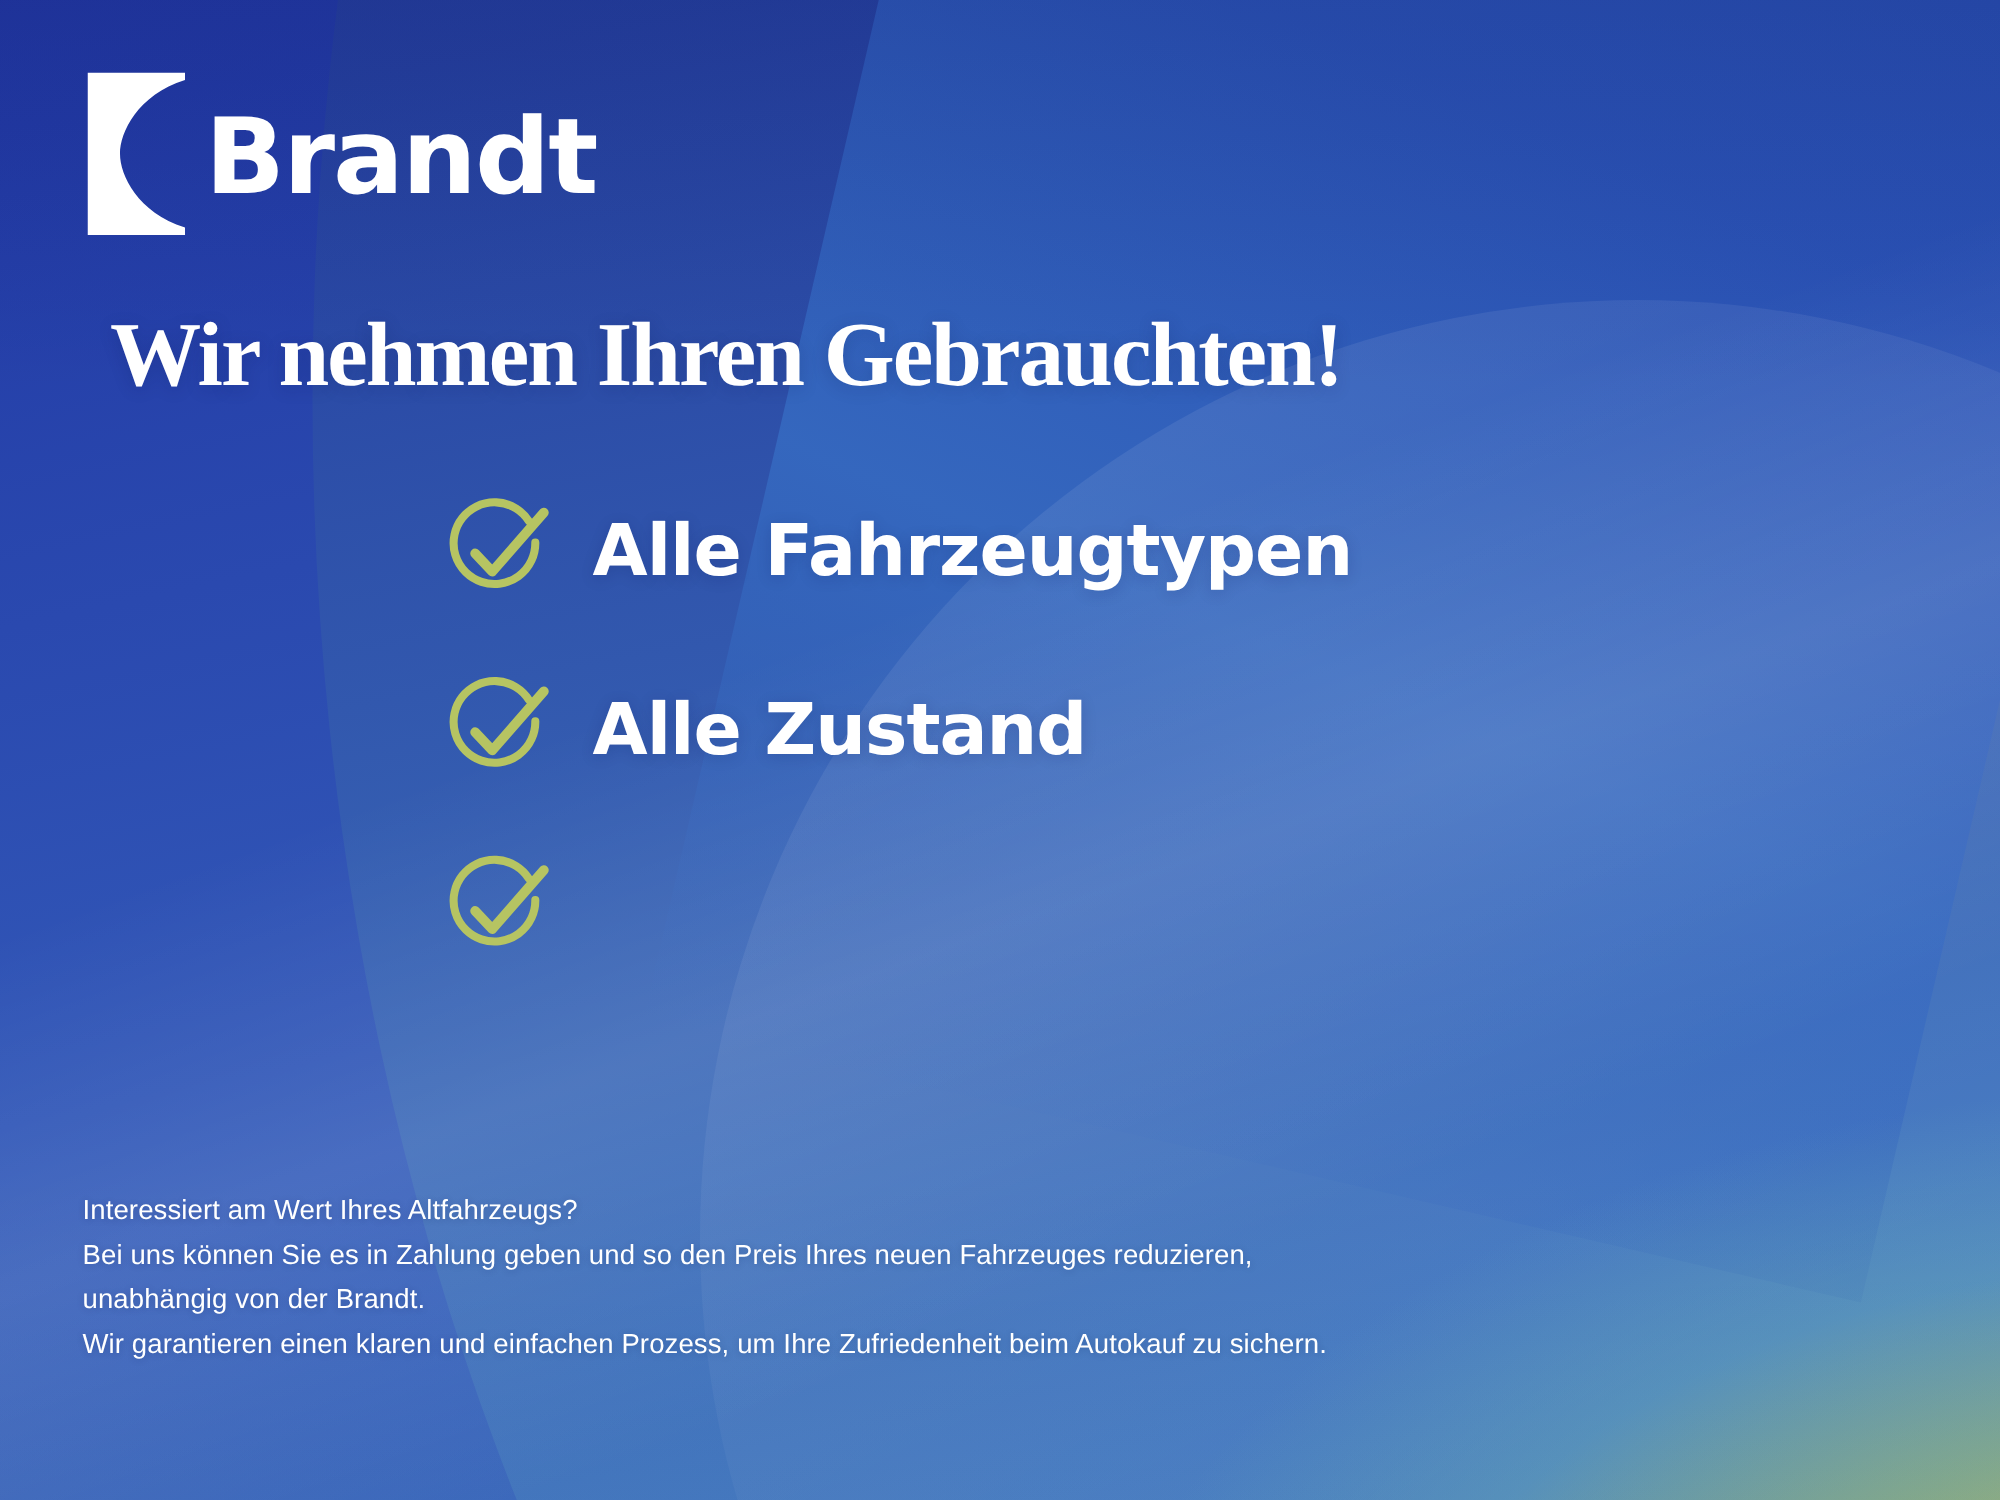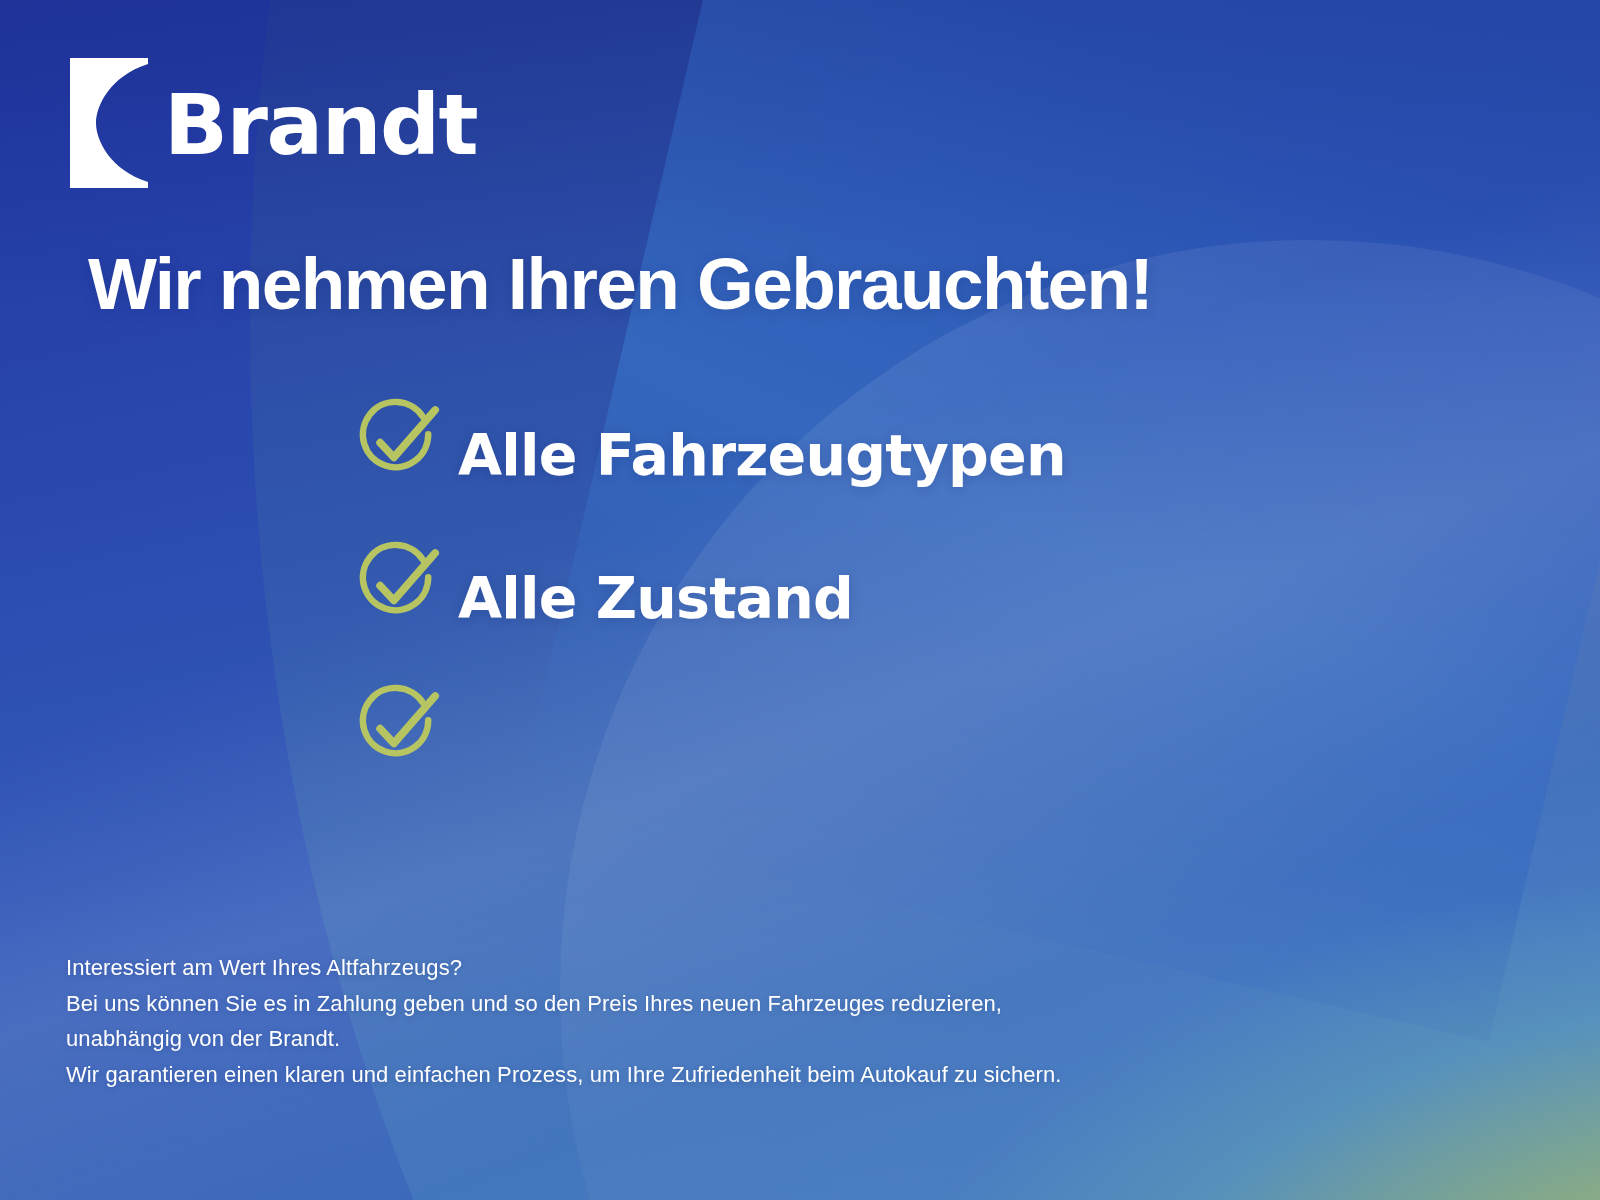--- a/index.html
+++ b/index.html
@@ -161,37 +161,37 @@
   .headline {
     position: absolute;
     left: 88px;
     top: 246px;
     color: #ffffff;
     font-size: 73px;
     font-weight: 700;
     letter-spacing: -1.6px;
     line-height: 1.04;
     white-space: nowrap;
-    font-family: Liberation Sans, sans-serif;
+    font-family: Liberation Serif, serif;
     text-shadow: 0 2px 14px rgba(10,20,80,0.18);
   }
 
   
   .bullets {
     position: absolute;
     left: 356px;
     top: 398px;
     display: flex;
     flex-direction: column;
     gap: 57px;
   }
   .bullet {
     display: flex;
-    align-items: flex-end;
-    gap: 16px;
+    align-items: center;
+    gap: 32px;
   }
   .check-icon {
     width: 86px;
     height: 86px;
     flex: none;
     display: block;
   }
   .bullet-label {
     color: #ffffff;
     font-size: 57px;

